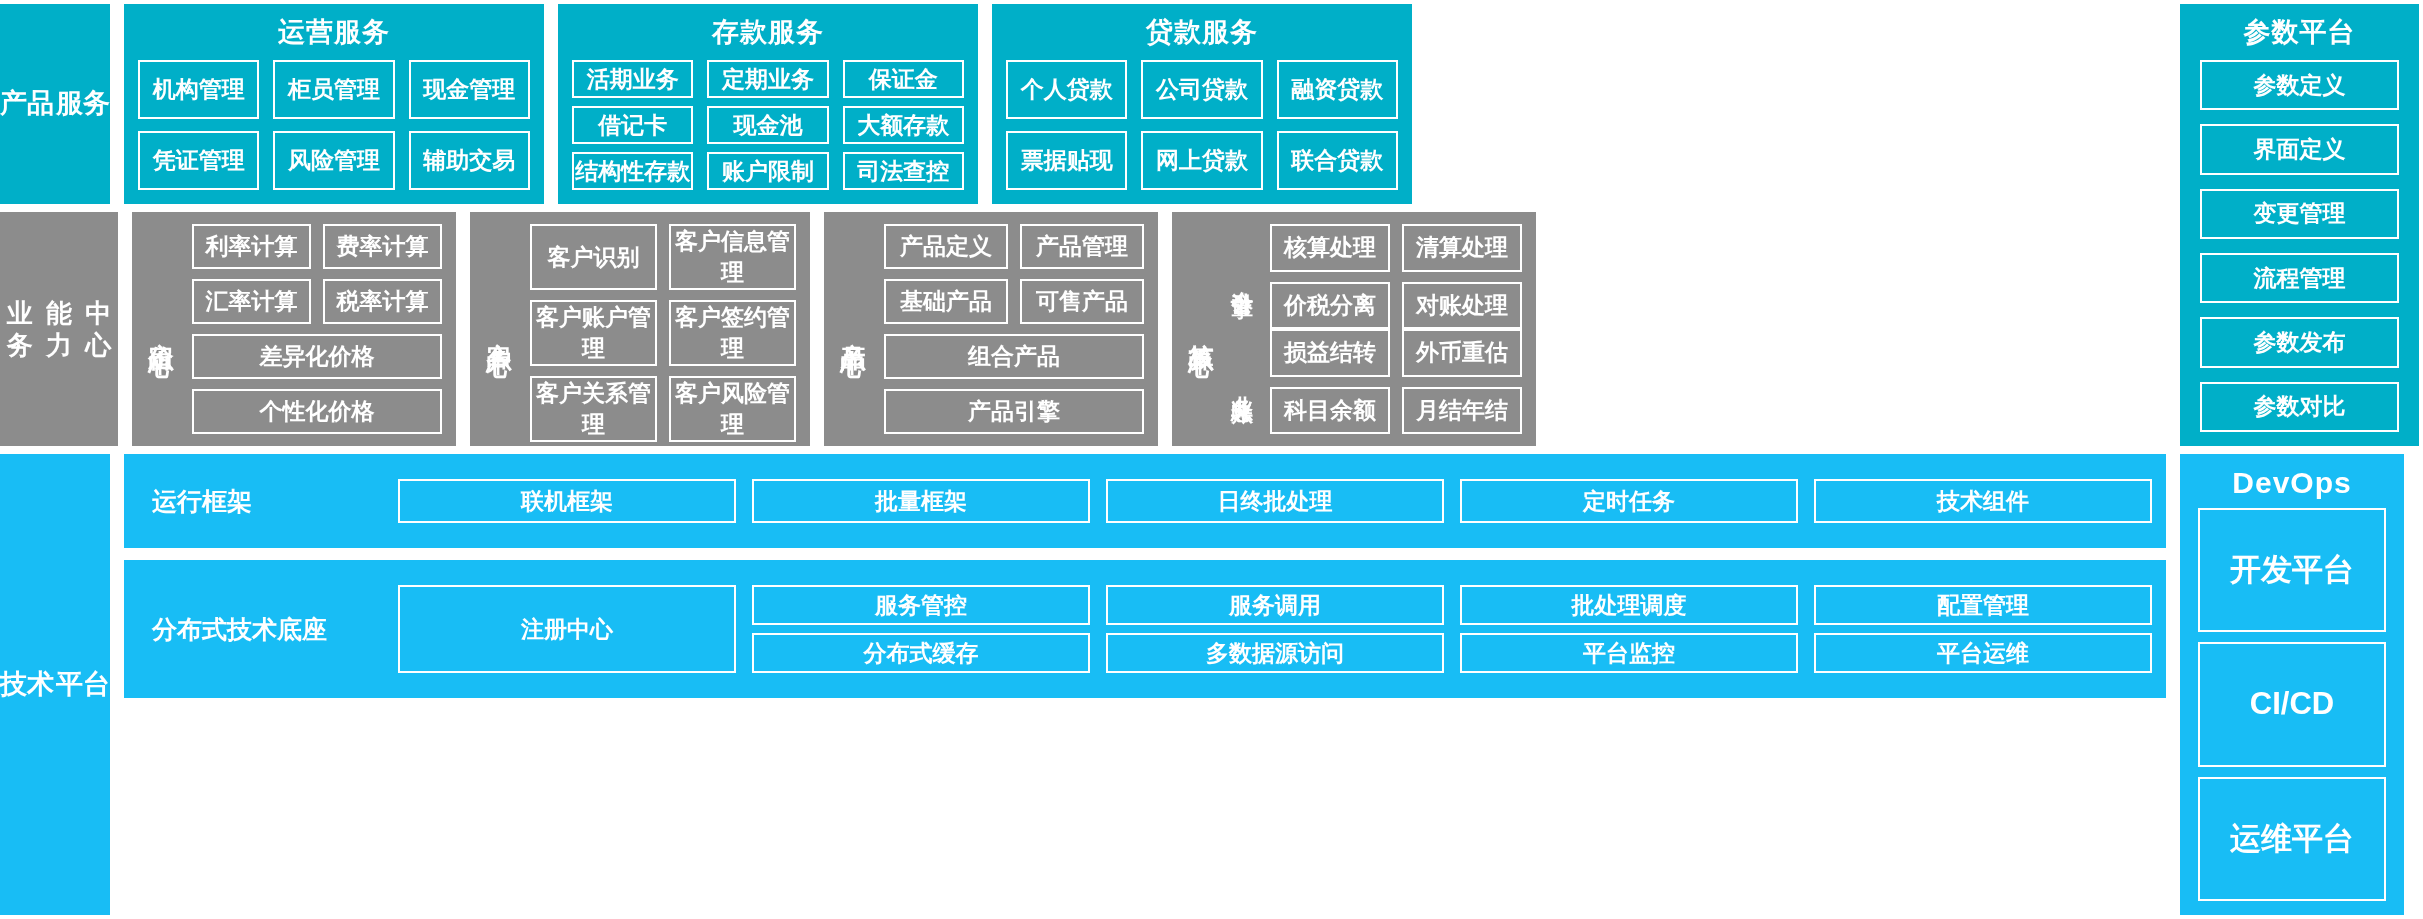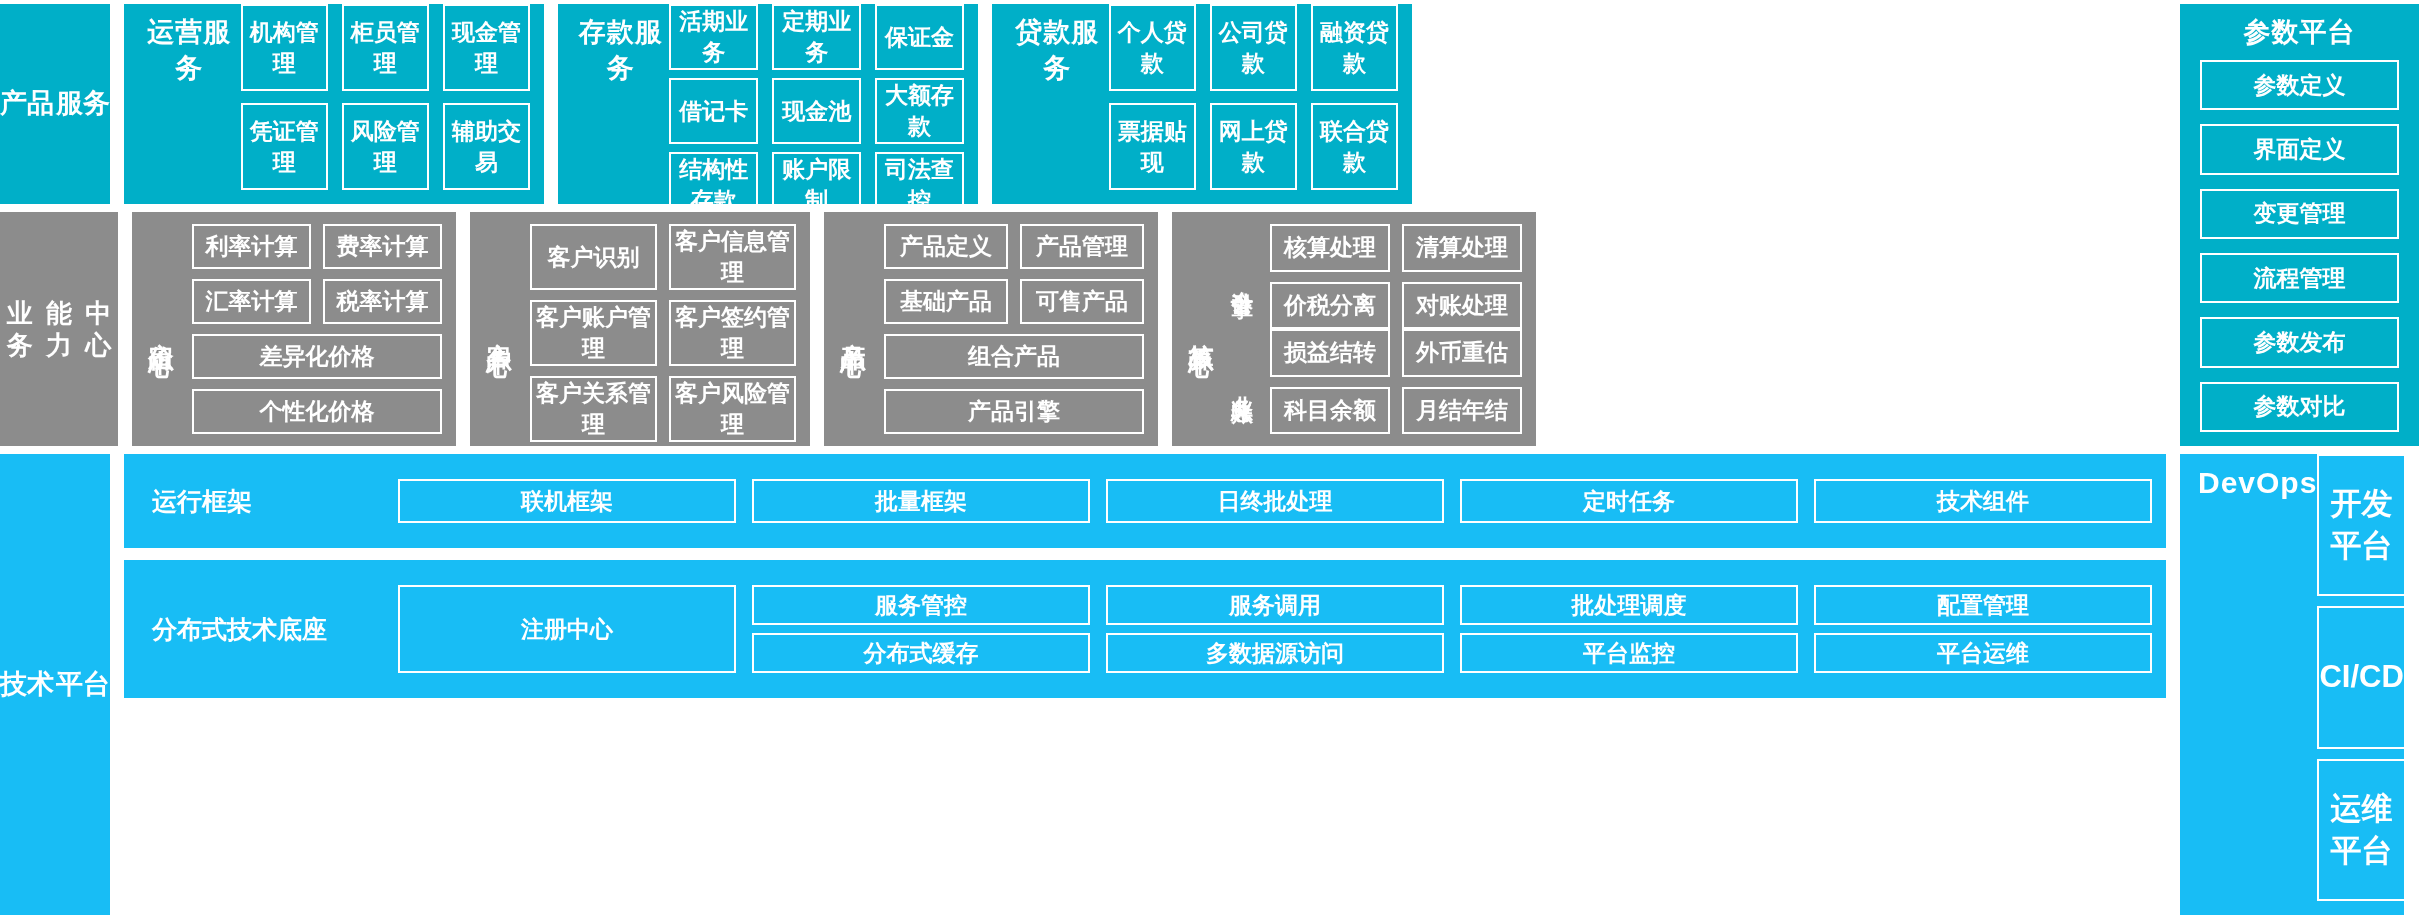--- a/index.html
+++ b/index.html
@@ -43,21 +43,21 @@
     line-height: 1.25;
     text-align: center;
     flex: 0 0 auto;
   }
 
   
   .group {
     position: relative;
     box-sizing: border-box;
     display: flex;
-    flex-direction: row;
+    flex-direction: column;
     flex: 1 1 auto;
   }
 
   .group-title {
     text-align: center;
     color: #ffffff;
     font-weight: bold;
     font-size: 27px;
     padding-top: 10px;
     padding-bottom: 10px;
@@ -182,21 +182,21 @@
     padding: 0 20px 14px 20px;
   }
   #rail-param .tile { font-size: 23px; }
   .rail-list { display: flex; flex-direction: column; gap: 14px; flex: 1 1 auto; }
 
   #rail-devops {
     position: absolute;
     left: 2180px; top: 454px; width: 224px; height: 461px;
     background: #18BDF5;
     box-sizing: border-box;
-    display: flex; flex-direction: row;
+    display: flex; flex-direction: column;
     padding: 0 18px 14px 18px;
   }
   #rail-devops .group-title { font-size: 30px; padding-top: 12px; padding-bottom: 8px; }
   .devops-list { display: flex; flex-direction: column; gap: 10px; flex: 1 1 auto; }
   #rail-devops .tile { font-size: 31px; }
 </style>
 </head>
 <body>
 
 <div class="canvas">

